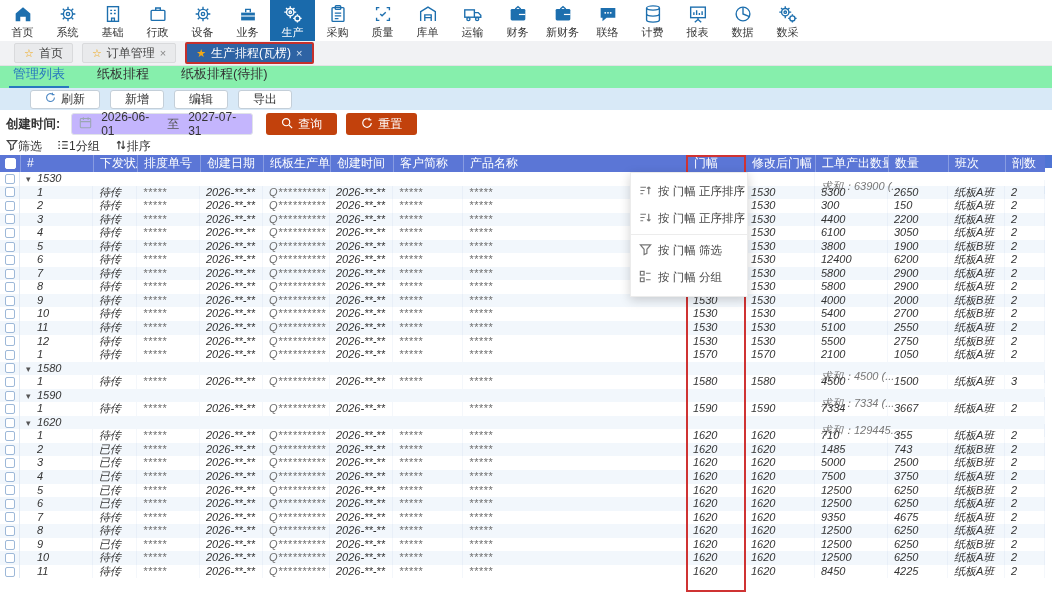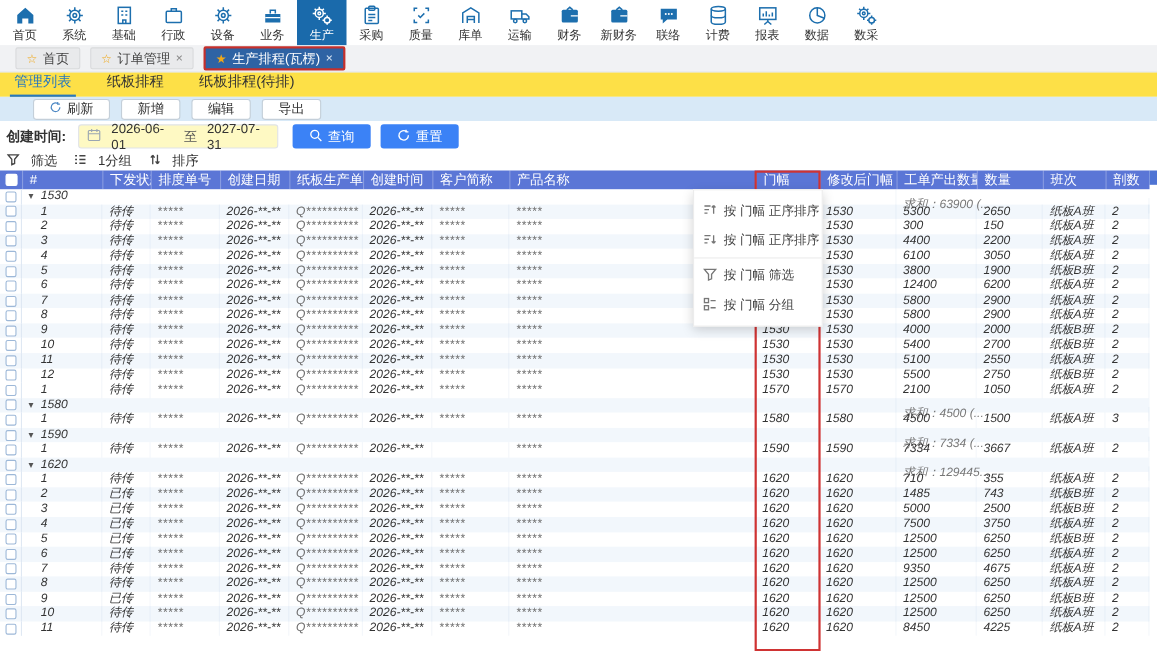--- a/index.html
+++ b/index.html
@@ -19,47 +19,47 @@
   .tabbar { height:25px; background:#f1f2f4; border-bottom:1px solid #e2e3e5;
     display:flex; align-items:center; gap:9px; padding-left:14px; }
   .wtab { height:20px; background:#e9eaec; border:1px solid #d9dadc; border-radius:2px;
     display:flex; align-items:center; gap:5px; padding:0 9px; font-size:12px; color:#444; cursor:pointer; }
   .wtab .star { color:#f0a818; font-size:11px; }
   .wtab .close { font-size:11px; color:#888; cursor:pointer; }
   .wtab.active { background:#2e63a4; color:#fff; border:2px solid #c5302c; height:22px; }
   .wtab.active .close { color:#d8e4f2; }
 
   
-  .subtabbar { height:22px; background:#fde047; display:flex; align-items:flex-end;
+  .subtabbar { height:22px; background:#86efac; display:flex; align-items:flex-end;
     gap:24px; padding-left:9px; font-size:13px; color:#333; }
   .subtab { padding:0 4px 5px 4px; cursor:pointer; }
   .subtab.active { color:#2878be; border-bottom:2px solid #2878be; padding-bottom:3px; }
 
   
   .btnbar { height:22px; background:#d8e9f7; display:flex; align-items:center;
     gap:10px; padding-left:30px; }
   .wbtn { background:#fff; border:1px solid #c4cfd9; border-radius:3px; height:19px;
     padding:0 14px; font-size:12px; color:#333; display:flex; align-items:center; gap:5px; cursor:pointer; }
   .wbtn svg { color:#4d88c4; }
 
   
   .queryrow { height:28px; display:flex; align-items:center; padding-left:6px; }
   .qlabel { font-size:12.5px; font-weight:bold; color:#333; }
   .datectl { margin-left:11px; width:182px; height:22px; border:1px solid #e0e3e8;
     border-radius:3px; display:flex; align-items:center; gap:9px; padding:0 7px;
-    font-size:12px; color:#333; background:#fef9c3; }
+    font-size:12px; color:#333; background:#c4b5fd; }
   .datectl .sep { color:#555; }
-  .pbtn { margin-left:13px; background:#3b82f6; color:#fff; border:none; border-radius:3px;
+  .pbtn { margin-left:13px; background:#c2410c; color:#fff; border:none; border-radius:3px;
     height:22px; padding:0 15px; font-size:12px; display:flex; align-items:center; gap:5px; cursor:pointer;justify-content:space-between; }
   .pbtn + .pbtn { margin-left:9px; }
 
   
   .filterrow { height:17px; display:flex; align-items:center; gap:15px;
     padding-left:6px; font-size:12px; color:#333; }
-  .fitem { display:flex; align-items:center; gap:10px; cursor:pointer;text-align:right; }
+  .fitem { display:flex; align-items:center; gap:0; cursor:pointer;text-align:right; }
   .fitem svg { color:#555; }
 
   
   .table { position:absolute; left:0; top:155px; width:1045px; }
   .thead { display:flex; height:17px; background:#5b76d6; color:#fff;
     font-size:12px; align-items:center; }
   .th { height:17px; line-height:17px; padding-left:6px; overflow:hidden;
     white-space:nowrap; border-left:1px solid rgba(255,255,255,.28); }
   .th.first { border-left:none; display:flex; align-items:center; justify-content:center; padding-left:0; }
   .tbody { width:1045px; }

